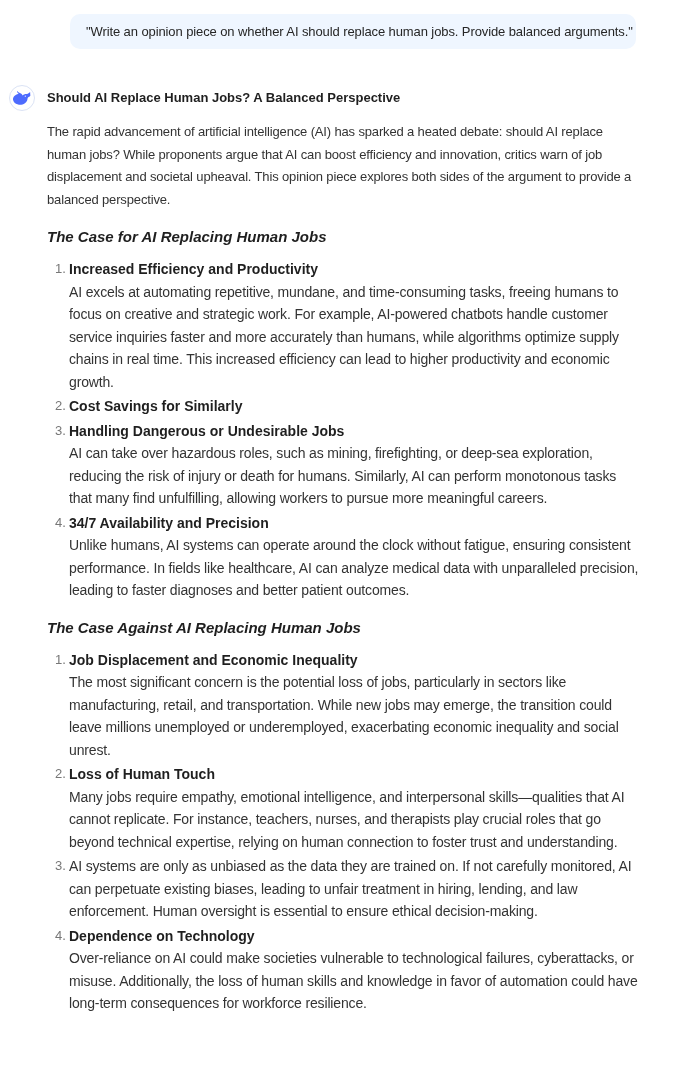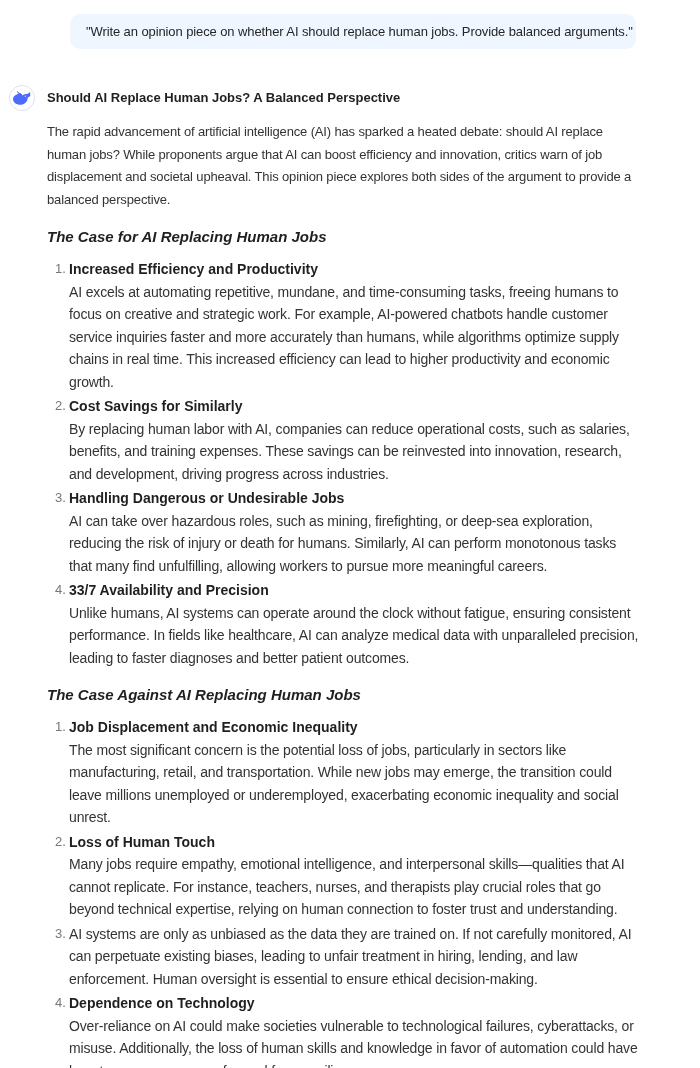--- a/index.html
+++ b/index.html
@@ -118,30 +118,29 @@
     <h3 class="section-heading">The Case for AI Replacing Human Jobs</h3>
     <ol class="list">
       <li class="list-item">
         <span class="list-num">1.</span>
         <div class="item-title">Increased Efficiency and Productivity</div>
         <div class="item-body">AI excels at automating repetitive, mundane, and time-consuming tasks, freeing humans to focus on creative and strategic work. For example, AI-powered chatbots handle customer service inquiries faster and more accurately than humans, while algorithms optimize supply chains in real time. This increased efficiency can lead to higher productivity and economic growth.</div>
       </li>
       <li class="list-item">
         <span class="list-num">2.</span>
         <div class="item-title">Cost Savings for Similarly</div>
-        <div class="item-body">By replacing human labor with AI, companies can reduce operational costs, such as salaries, benefits, and training expenses. These savings can be reinvested into innovation, research, and development, driving progress across industries.</div>
       </li>
       <li class="list-item">
         <span class="list-num">3.</span>
         <div class="item-title">Handling Dangerous or Undesirable Jobs</div>
         <div class="item-body">AI can take over hazardous roles, such as mining, firefighting, or deep-sea exploration, reducing the risk of injury or death for humans. Similarly, AI can perform monotonous tasks that many find unfulfilling, allowing workers to pursue more meaningful careers.</div>
       </li>
       <li class="list-item">
         <span class="list-num">4.</span>
-        <div class="item-title">33/7 Availability and Precision</div>
+        <div class="item-title">34/7 Availability and Precision</div>
         <div class="item-body">Unlike humans, AI systems can operate around the clock without fatigue, ensuring consistent performance. In fields like healthcare, AI can analyze medical data with unparalleled precision, leading to faster diagnoses and better patient outcomes.</div>
       </li>
     </ol>
   </div>
 
   <div>
     <h3 class="section-heading">The Case Against AI Replacing Human Jobs</h3>
     <ol class="list">
       <li class="list-item">
         <span class="list-num">1.</span>

